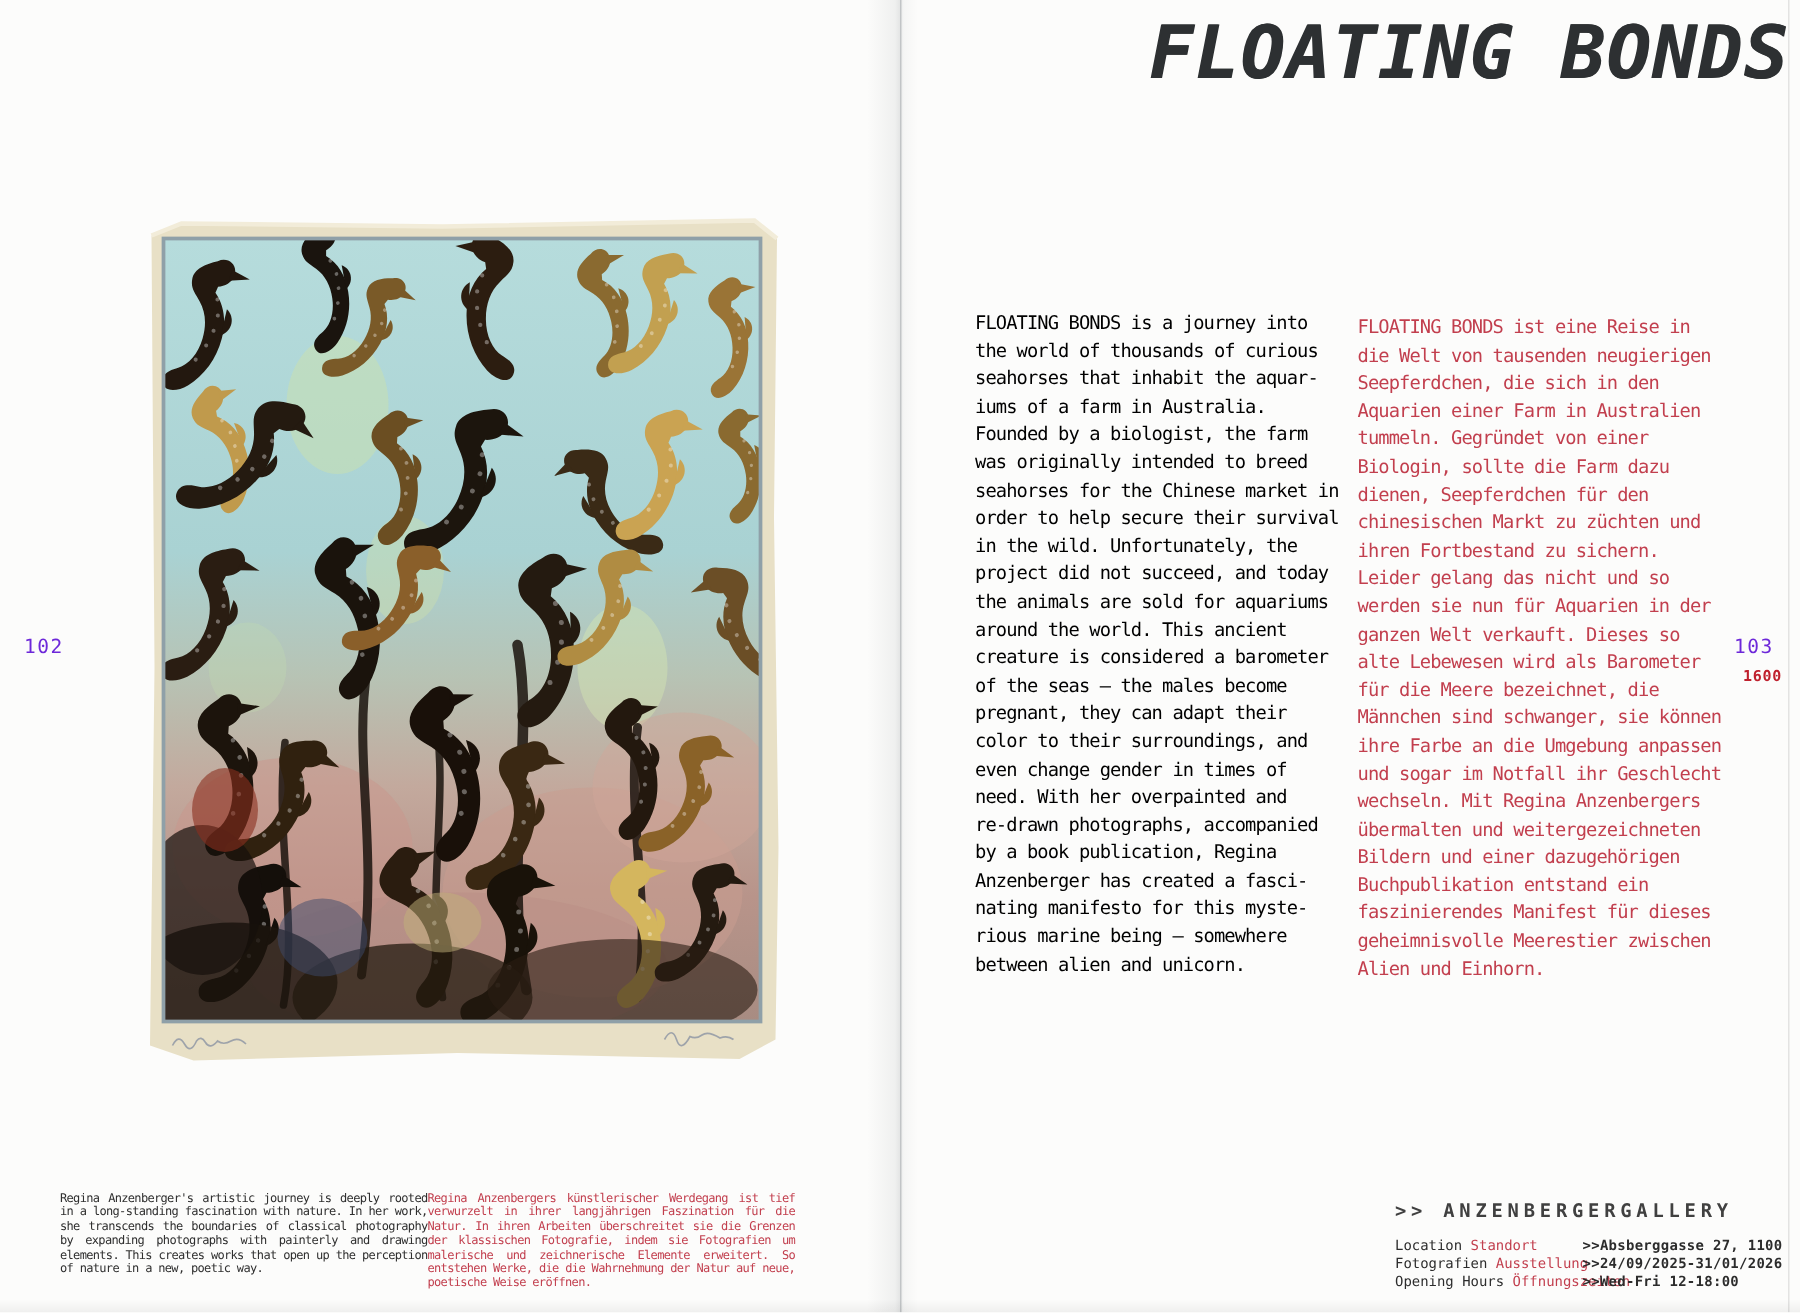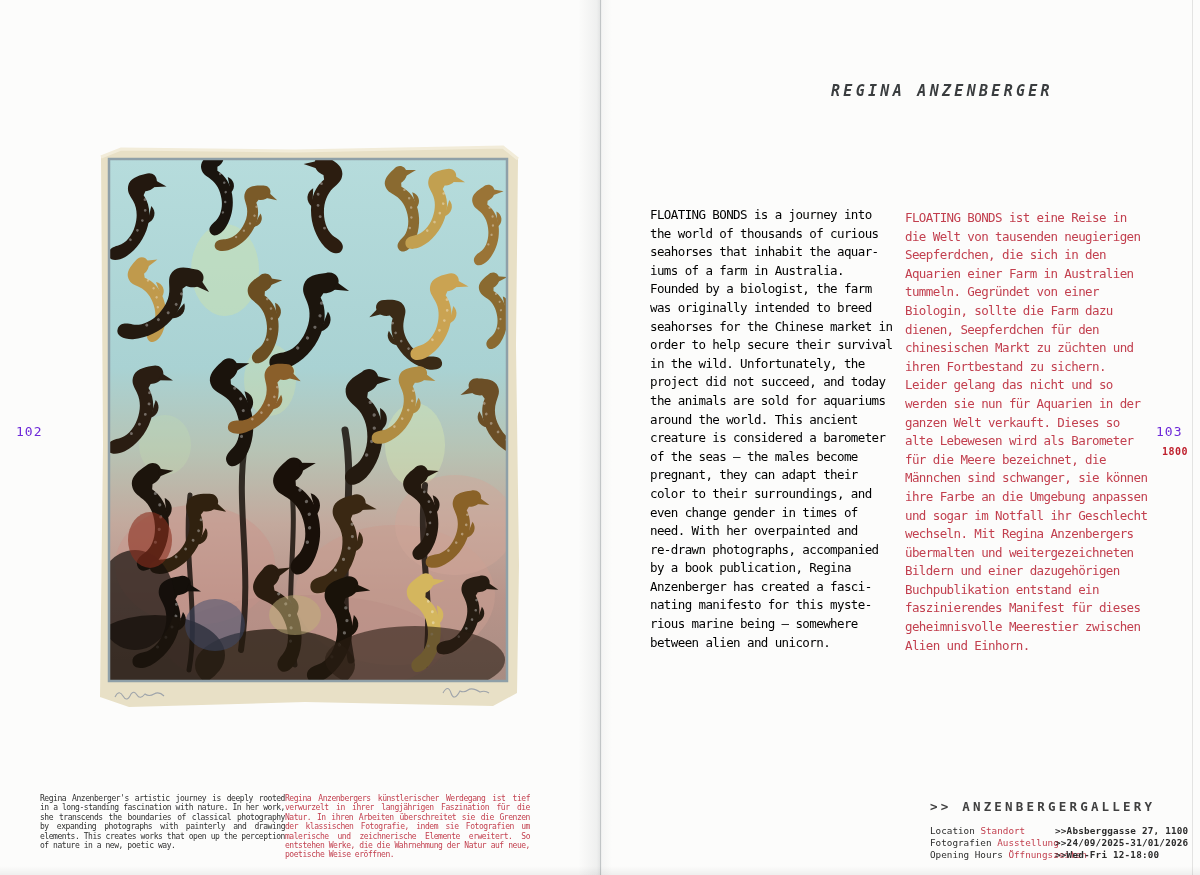--- a/index.html
+++ b/index.html
@@ -150,23 +150,23 @@
 
       <g fill="none" stroke="#77839b" stroke-width="1.1" opacity="0.65">
         <path d="M20 552 q4 -8 8 -1 t8 -2 q3 -4 6 1 t8 -1 q4 3 9 0 t10 2"></path>
         <path d="M348 548 q5 -9 8 0 t9 -2 q4 2 8 -1 t12 2 q5 -2 9 1"></path>
       </g>
     </svg>
   </div>
 
   <div class="pnum pnum-left">102</div>
   <div class="pnum pnum-right">103</div>
-  <div class="red-number">1800</div>
-
-  <div class="author">REGINA ANZENBERGER</div>
+  <div class="red-number">1600</div>
+
+  <div class="title">FLOATING BONDS</div>
 
   <div class="col col-en">FLOATING BONDS is a journey into
 the world of thousands of curious
 seahorses that inhabit the aquar-
 iums of a farm in Australia.
 Founded by a biologist, the farm
 was originally intended to breed
 seahorses for the Chinese market in
 order to help secure their survival
 in the wild. Unfortunately, the

